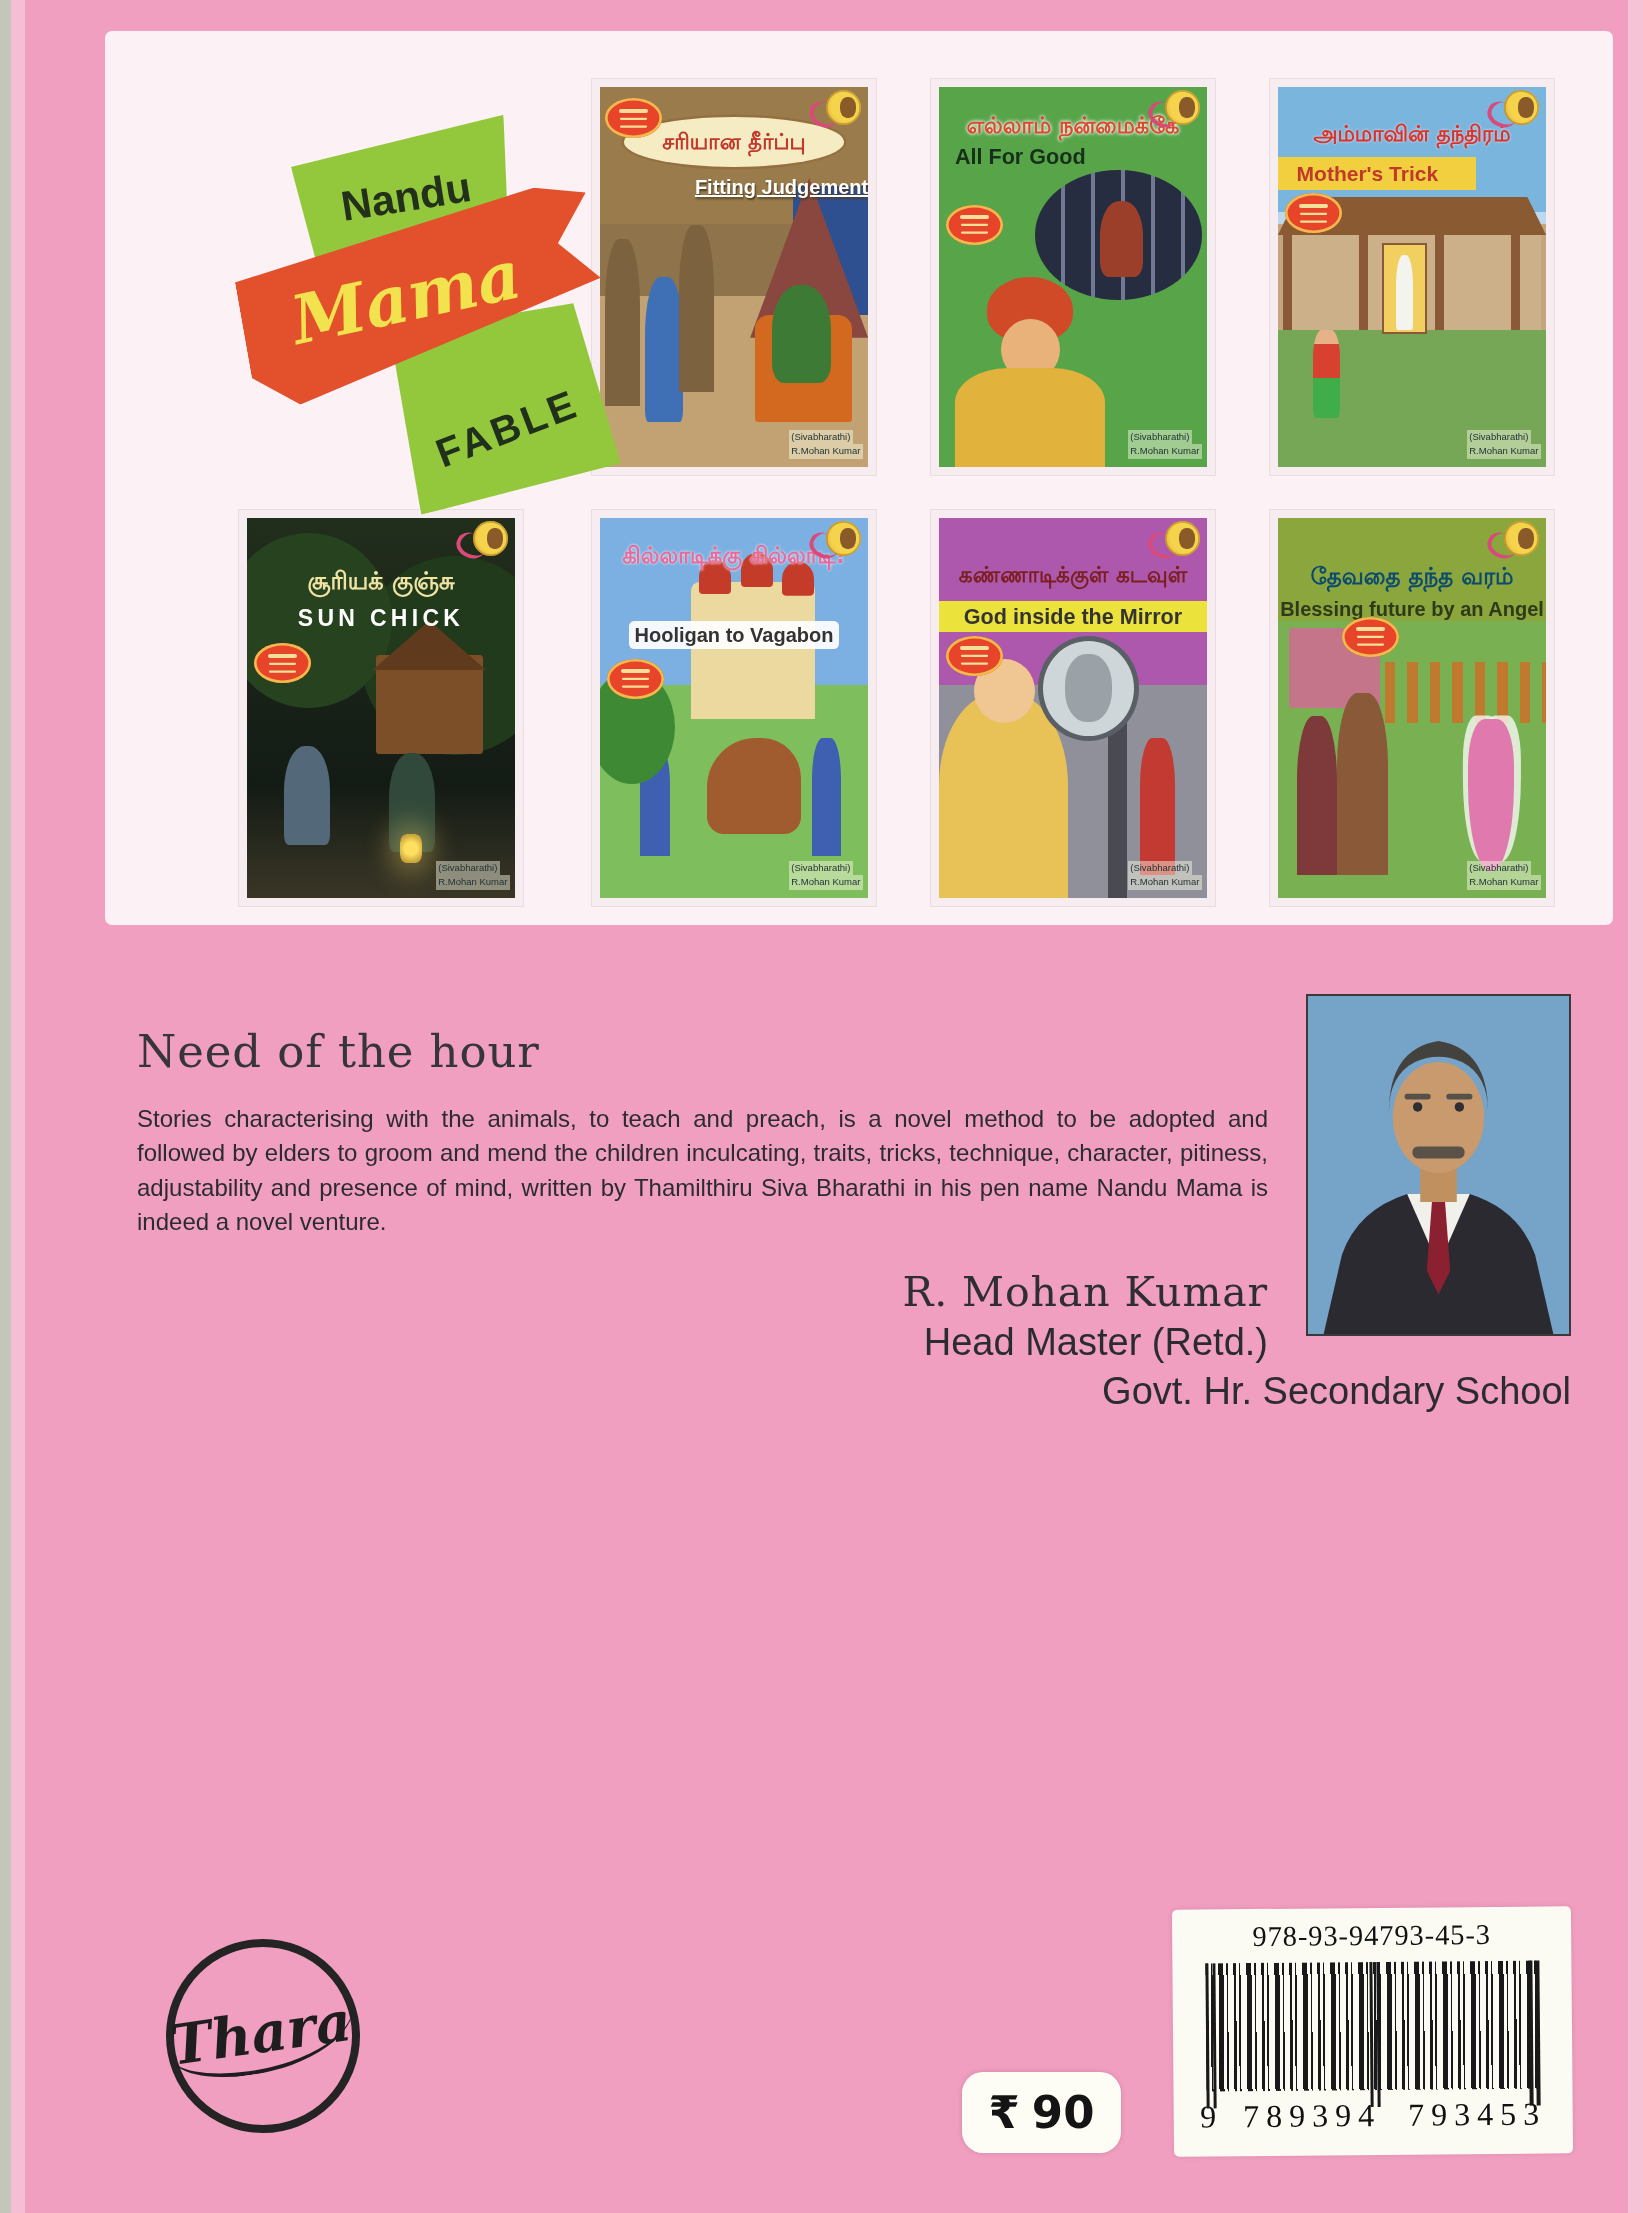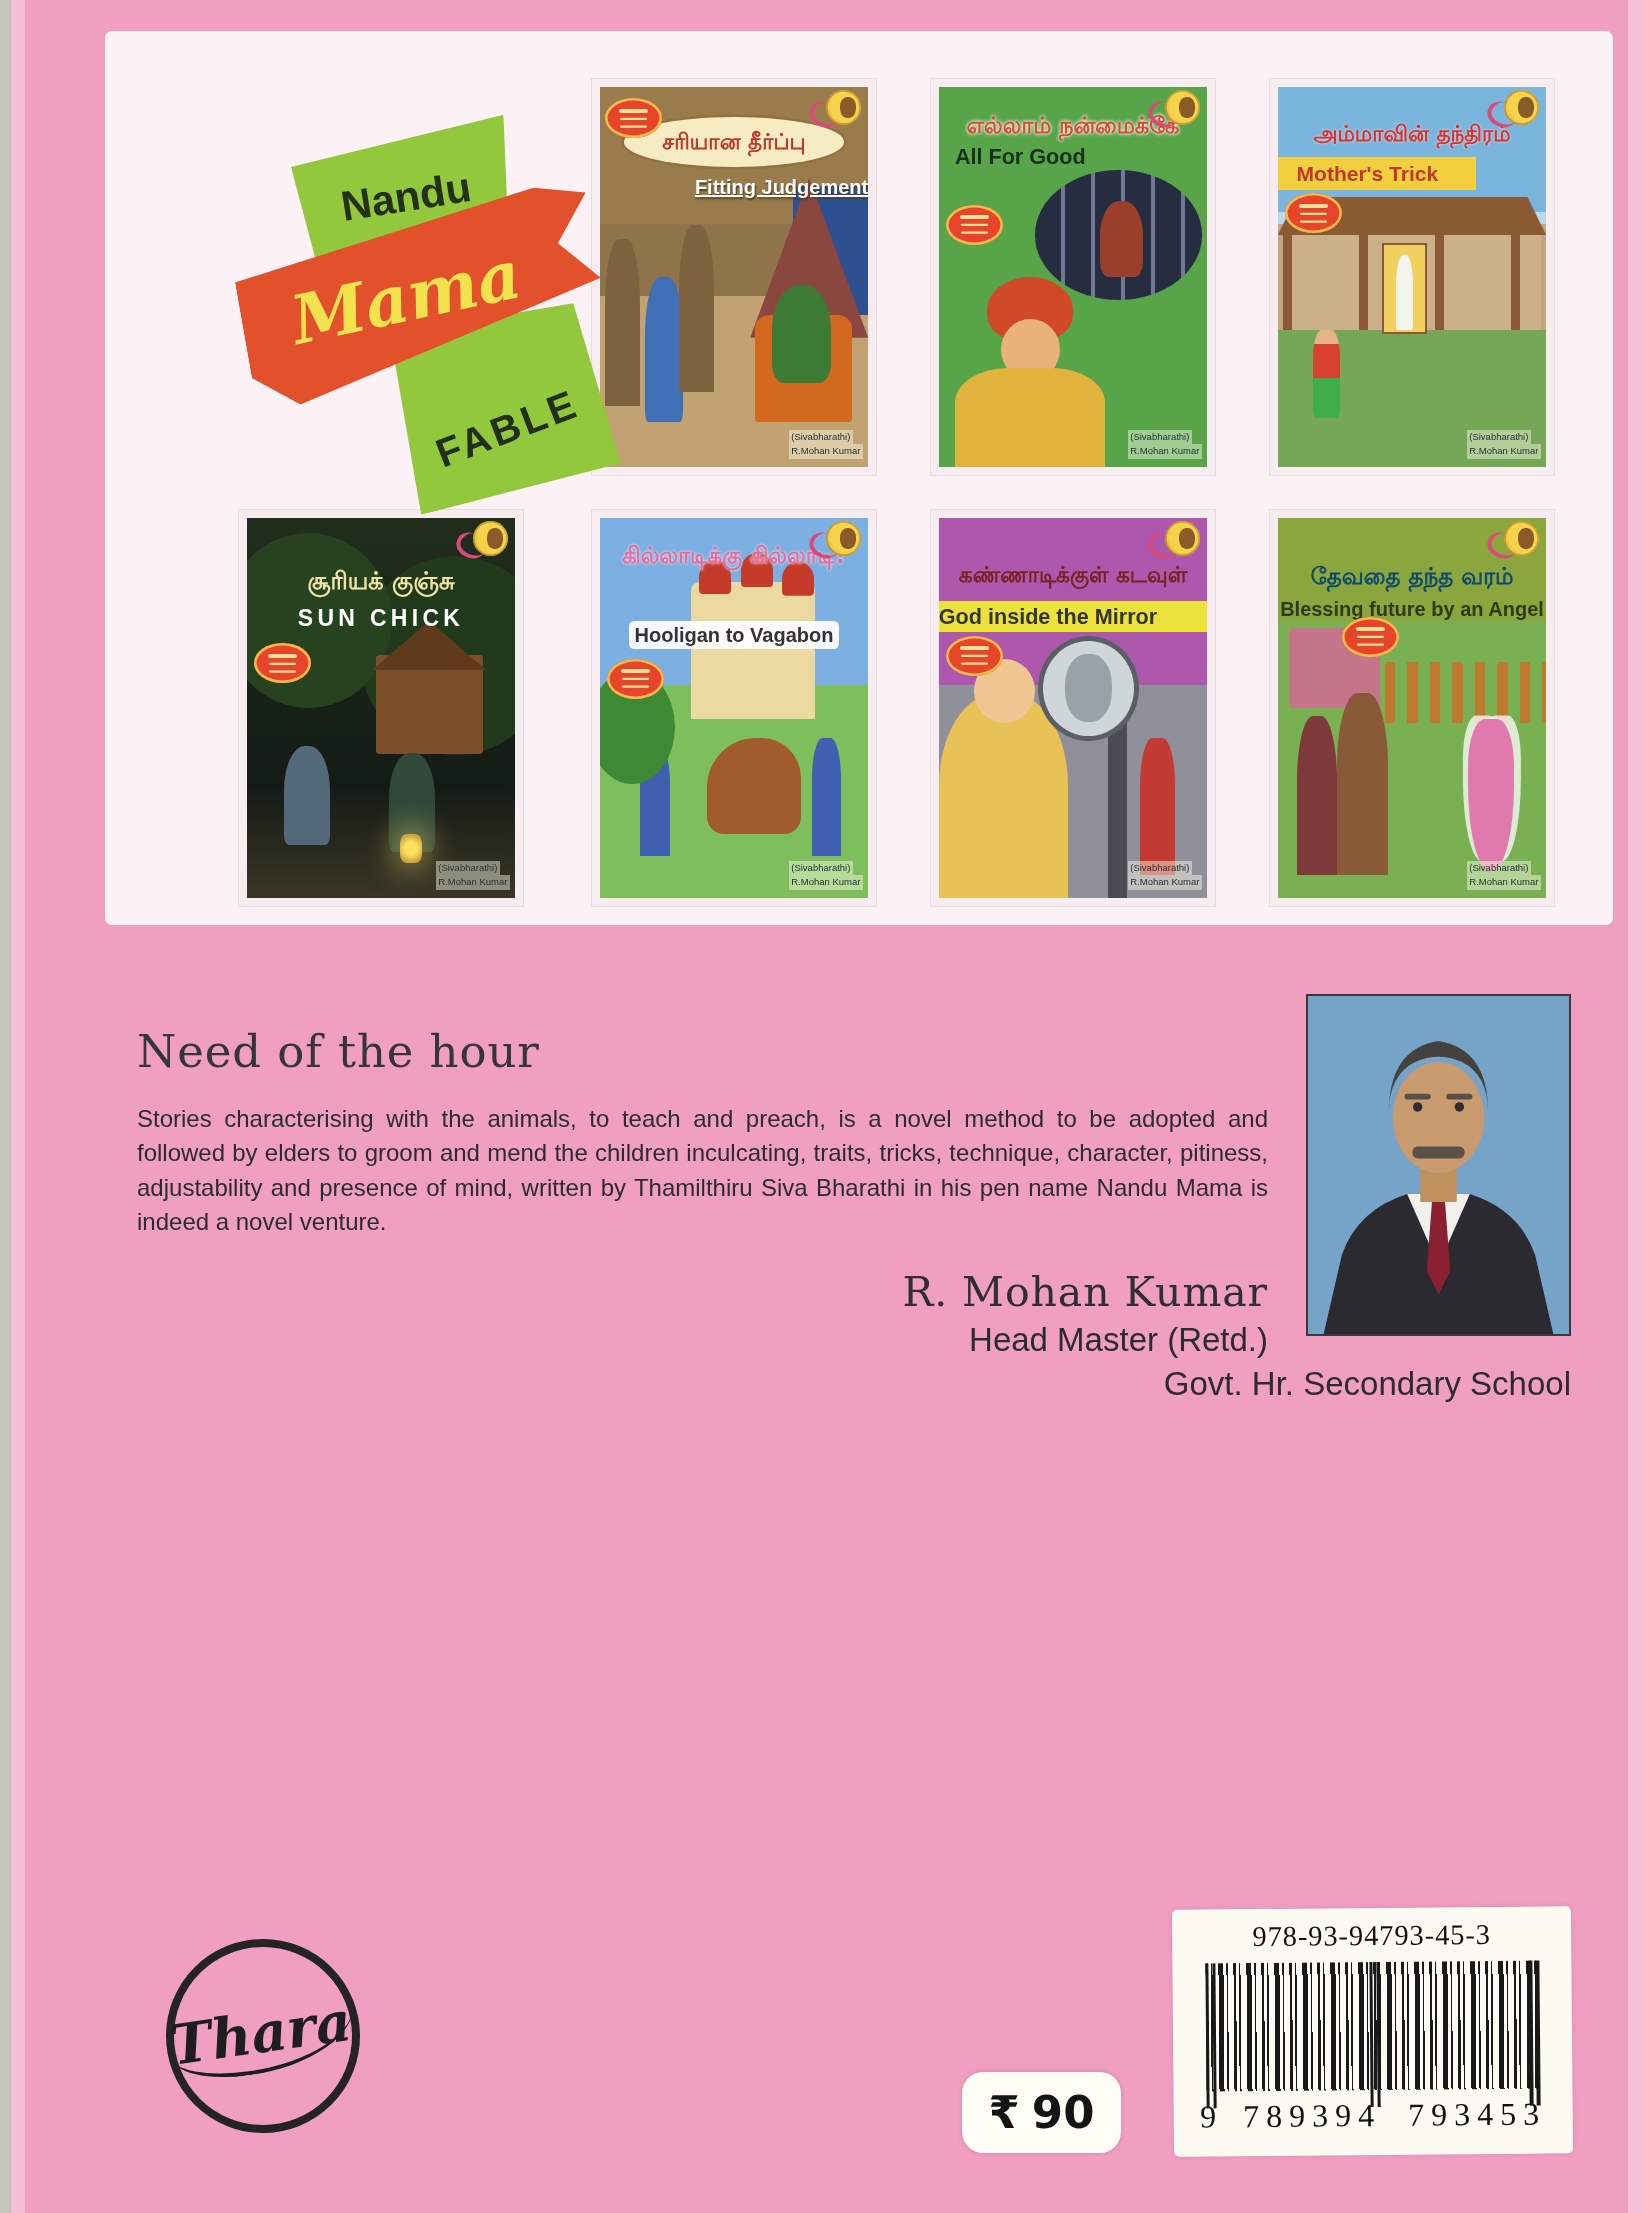--- a/index.html
+++ b/index.html
@@ -121,21 +121,21 @@
   
   .c6 .scene{background:linear-gradient(180deg,#ad58ad 0 44%,#8f9099 44%);}
   .c6 .s1{left:37%;top:31%;width:34%;height:25%;background:#cfd6da;border-radius:50%;border:5.2px solid #5a5f66;}
   .c6 .s1::after{content:"";position:absolute;left:24%;top:14%;width:52%;height:72%;background:#9aa2a8;border-radius:45%;}
   .c6 .s2{left:0;top:46%;width:48%;height:54%;background:#e9c257;border-radius:45% 45% 0 0;}
   .c6 .s3{left:13%;top:37%;width:23%;height:17%;background:#f0c793;border-radius:50%;}
   .c6 .s4{left:75%;top:58%;width:13%;height:36%;background:#c23a32;border-radius:35% 35% 0 0;}
   .c6 .s5{left:63%;top:44%;width:7%;height:56%;background:#4a4a52;}
   .c6 .t-ta{top:11.5%;color:#7a1f1f;font-size:21.6px;}
   .c6 .t-en{top:22%;left:0;width:100%;height:8%;background:#ece23c;color:#333;font-size:21.6px;
-    line-height:31px;}
+    text-align:center;line-height:31px;}
   .c6 .fab-badge{top:31%;}
 
   
   .c7 .scene{background:linear-gradient(180deg,#8aa63c 0 27%,#79b152 27%);}
   .c7 .s1{left:4%;top:29%;width:34%;height:21%;background:#c4758a;border-radius:3.5px;}
   .c7 .s2{left:40%;top:38%;width:60%;height:16%;background:repeating-linear-gradient(90deg,#c07a30 0 10.4px,transparent 10.4px 22.5px);}
   .c7 .s3{left:22%;top:46%;width:19%;height:48%;background:#8a5a38;border-radius:40% 40% 0 0;}
   .c7 .s4{left:7%;top:52%;width:15%;height:42%;background:#7e3a3a;border-radius:40% 40% 0 0;}
   .c7 .s5{left:71%;top:53%;width:17%;height:40%;background:#e07aae;border-radius:45% 45% 62% 62%/38% 38% 70% 70%;
     box-shadow:-8.6px -7px 0 -3.5px rgba(255,255,255,.75),10.4px -7px 0 -3.5px rgba(255,255,255,.75);}
@@ -145,21 +145,21 @@
 
   
   .about{position:absolute;left:137px;top:987px;width:1434px;color:#2b2b32;}
   .photo{float:right;width:265px;height:342px;margin:7px 0 19px 38px;border:2.6px solid #3a3a3a;background:#76a3c8;box-sizing:border-box;}
   .photo svg{display:block;width:100%;height:100%;}
   .about h2{margin:38px 0 24px 0;font-family:"DejaVu Serif",serif;font-weight:normal;font-size:45px;
     letter-spacing:0.9px;color:#35353b;}
   .about p{margin:0 0 29px 0;font-size:24px;line-height:1.43;text-align:justify;}
   .author{clear:none;text-align:right;margin-top:12px;}
   .a-name{font-family:"DejaVu Serif",serif;font-size:41px;color:#2e2e34;letter-spacing:0.9px;}
-  .a-t1,.a-t2{font-size:33px;margin-top:5.2px;color:#2b2b32;}
+  .a-t1,.a-t2{font-size:38px;margin-top:5.2px;color:#2b2b32;}
 
   
   .pub{position:absolute;left:0;top:1894px;width:1644px;height:320px;}
   .thara-logo{position:absolute;left:166px;top:45px;width:178px;height:178px;border:8.6px solid #242424;
     border-radius:50%;display:flex;align-items:center;justify-content:center;}
   .thara-logo span{font-family:"DejaVu Serif",serif;font-style:italic;font-weight:bold;font-size:55px;
     color:#1e1e1e;transform:rotate(-8deg);border-bottom:4.3px solid #1e1e1e;border-radius:0 0 60% 40%/0 0 80% 40%;
     padding:0 5.2px 3.5px 1.7px;}
   .pub-text{position:absolute;left:386px;top:7px;color:#1d1d1d;}
   .pub-name{font-size:36px;font-weight:bold;}

